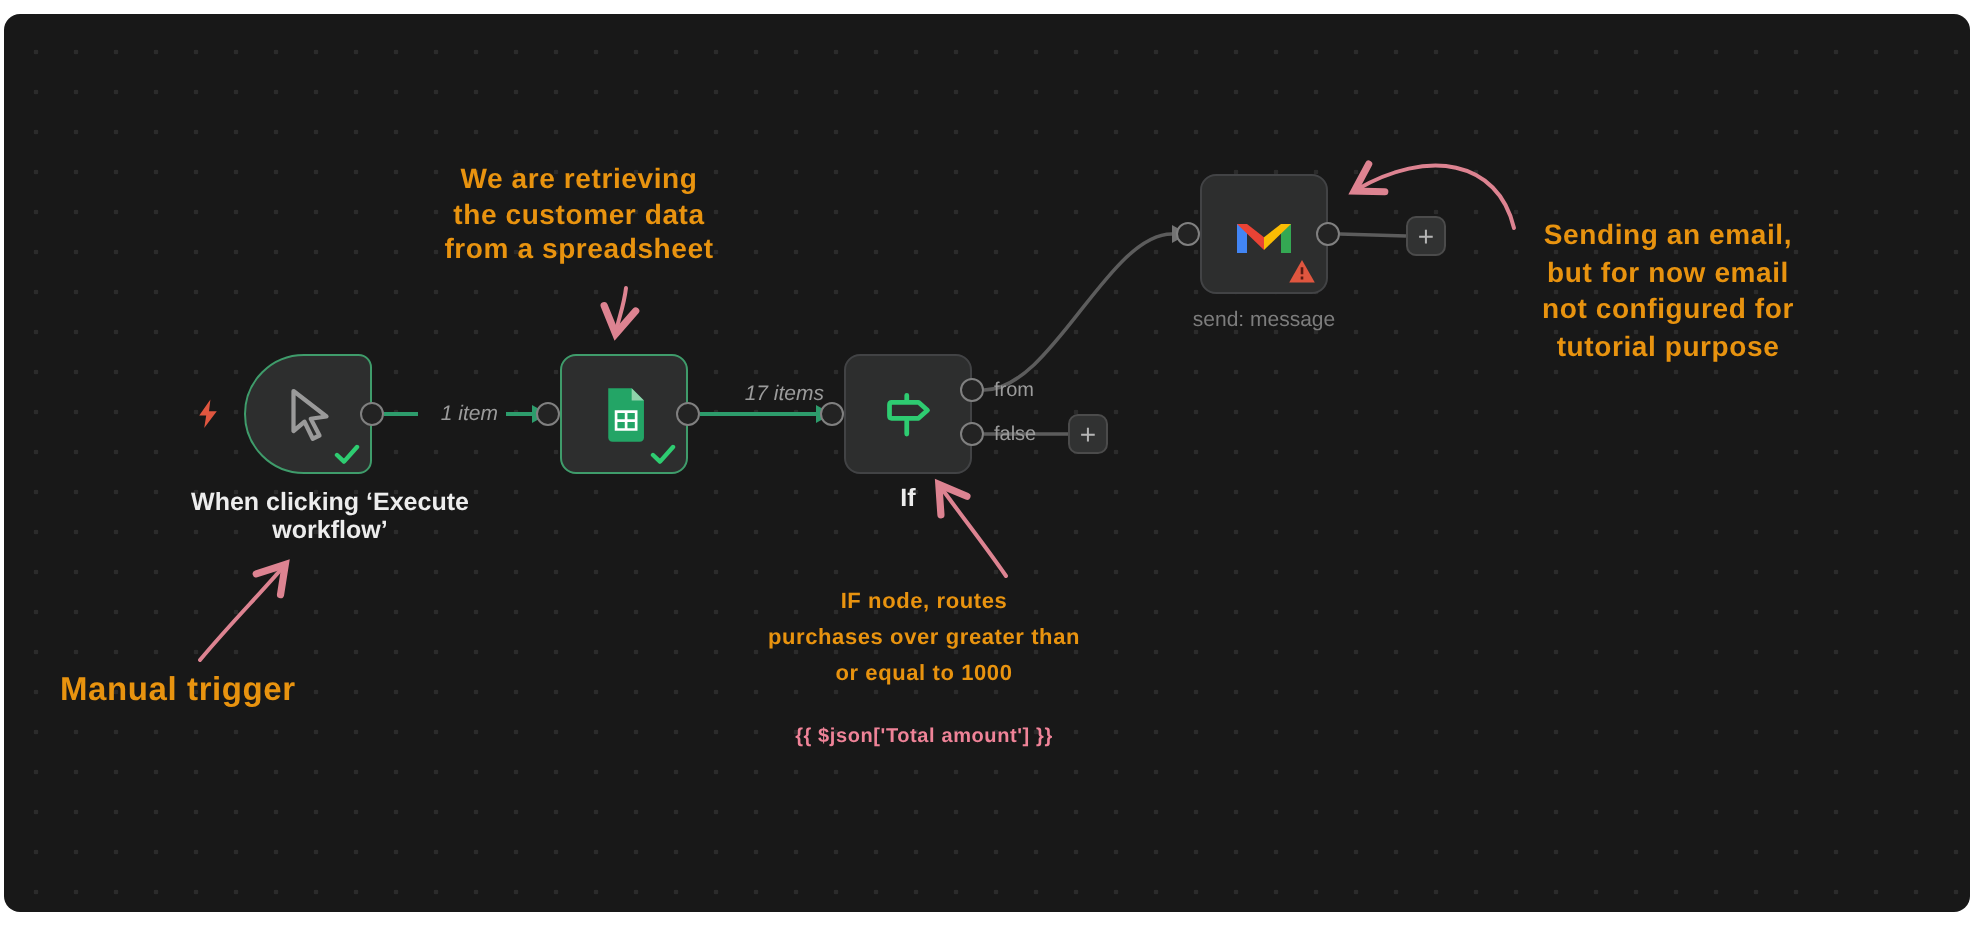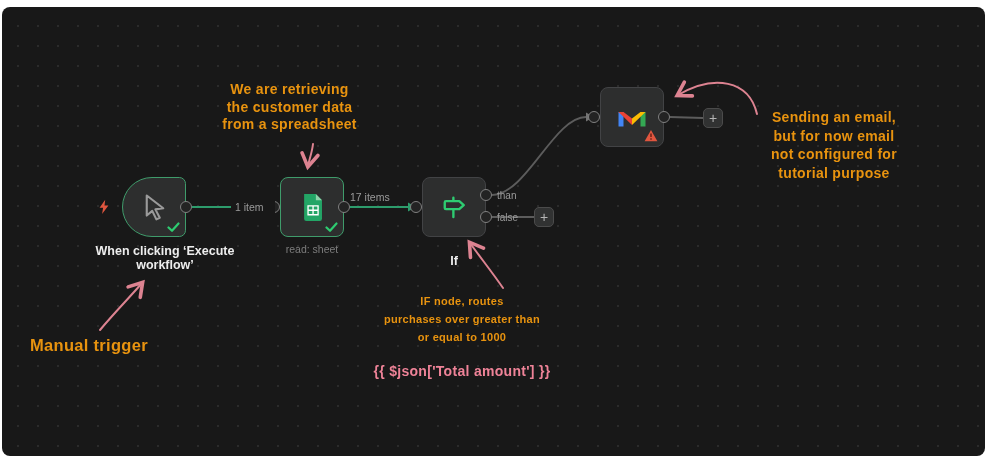--- a/index.html
+++ b/index.html
@@ -15,39 +15,39 @@
           border:1.5px solid #424345; border-radius:8px;
           display:flex; align-items:center; justify-content:center; }
   .node.executed { border-color:#3f9c6b; }
   .node.trigger { border-radius:36px 8px 8px 36px; }
   .check { position:absolute; right:5px; bottom:3px; line-height:0; }
   .warn  { position:absolute; right:5px; bottom:4px; line-height:0; }
 
   .port { position:absolute; width:12px; height:12px; border-radius:50%;
           background:#232323; border:1.7px solid #808080; }
 
-  .conn-label { position:absolute; font-size:10.5px; color:#9b9b9b; text-align:left; }
+  .conn-label { position:absolute; font-size:10.5px; color:#9b9b9b; text-align:right;font-style:italic; }
   .on-line { background:#181818; padding:0 4px; }
   .io-label { position:absolute; font-size:10px; color:#9b9b9b; }
 
   .add-btn { position:absolute; width:20px; height:20px; background:#313232;
              border:1px solid #4b4b4b; border-radius:5px; color:#b5b5b5;
              font-size:14px; line-height:18px; text-align:center; cursor:pointer; }
 
   .node-label-wrap { position:absolute; text-align:center; }
   .node-label { font-size:12.5px; font-weight:700; color:#ededed; white-space:pre-line; line-height:14px; }
   .node-sub   { font-size:10.5px; color:#7d7d7d; margin-top:3px; }
 
   .note { position:absolute; color:#e8930f; font-weight:600; white-space:pre-line;
           text-align:center; letter-spacing:0.3px; }
   .note-retrieve { left:197px; top:81px;  width:185px; font-size:14px;   line-height:17.5px; }
   .note-manual   { left:30px;  top:336px; font-size:16.5px; text-align:left; }
   .note-if       { left:348px; top:292px; width:228px; font-size:11px; line-height:18px; }
   .note-email    { left:748px; top:108px;  width:172px; font-size:14px;   line-height:18.5px; }
-  .note-expr     { left:348px; top:363px; width:228px; font-size:14px; color:#ef8398; }
+  .note-expr     { left:348px; top:363px; width:228px; font-size:10px; color:#ef8398; }
 </style>
 </head>
 <body>
 
 <div class="canvas"></div>
 
 <svg class="overlay">
   <defs>
     <marker id="ah" markerWidth="11" markerHeight="11" refX="7.5" refY="5" orient="auto">
       <path d="M1.5,1 L8,5 L1.5,9" fill="none" stroke="#dd8391" stroke-width="1.8" stroke-linecap="round"></path>
@@ -114,21 +114,21 @@
   <span style="line-height:0;">
     <svg width="30" height="30" viewBox="0 0 24 24">
       <path d="M11.5 4.5 V7 M11.5 14 V20" stroke="#2ecc71" stroke-width="1.9" stroke-linecap="round" fill="none"></path>
       <path d="M5.5 7.3 H16.2 L19.8 10.5 L16.2 13.7 H5.5 Q4.6 13.7 4.6 12.7 V8.3 Q4.6 7.3 5.5 7.3 Z" stroke="#2ecc71" stroke-width="1.9" fill="none" stroke-linejoin="round"></path>
     </svg>
   </span>
 </div>
 <div class="port" style="left:410px; top:201px;"></div>
 <div class="port" style="left:480px; top:189px;"></div>
 <div class="port" style="left:480px; top:211px;"></div>
-<span class="io-label" style="left:497px; top:190px;">than</span>
+<span class="io-label" style="left:497px; top:190px;">from</span>
 <span class="io-label" style="left:497px; top:212px;">false</span>
 <div class="add-btn" style="left:534px; top:207px;">+</div>
 
 <div class="node" style="left:600px; top:87px;">
   <span style="line-height:0;">
     <svg width="32" height="25" viewBox="0 0 32 25">
       <path d="M2.5 7 H7.5 V21.5 H2.5 Z" fill="#4285f4"></path>
       <path d="M24.5 7 H29.5 V21.5 H24.5 Z" fill="#34a853"></path>
       <path d="M29.5 7 H24.5 L16 13.6 L16 20 Z" fill="#fbbc04"></path>
       <path d="M2.5 7 H7.5 L16 13.6 L16 20 Z" fill="#ea4335"></path>
@@ -138,34 +138,34 @@
     <svg width="14" height="13" viewBox="0 0 14 13">
       <path d="M7 1 L13.4 12.2 H0.6 Z" fill="#e0563f"></path>
       <path d="M6.35 4.6 h1.3 v3.5 h-1.3 Z M6.35 9.3 h1.3 v1.4 h-1.3 Z" fill="#5b1a12"></path>
     </svg>
   </span>
 </div>
 <div class="port" style="left:588px; top:111px;"></div>
 <div class="port" style="left:658px; top:111px;"></div>
 <div class="add-btn" style="left:703px; top:108px;">+</div>
 
-<span class="conn-label on-line" style="left:209px; top:201px; width:44px;margin-left:22px;">1 item</span>
+<span class="conn-label on-line" style="left:209px; top:201px; width:44px;">1 item</span>
 <span class="conn-label" style="left:350px; top:191px; width:62px;">17 items</span>
 
 <div class="node-label-wrap" style="left:60px; top:244px; width:210px;">
   <div class="node-label">When clicking ‘Execute
 workflow’</div>
 </div>
 <div class="node-label-wrap" style="left:232px; top:240px; width:160px;">
-  <div class="node-sub">read: sheet</div>
 </div>
-<div class="node-label-wrap" style="left:404px; top:242px; width:100px;margin-top:12px;">
+<div class="node-label-wrap" style="left:404px; top:242px; width:100px;">
   <div class="node-label">If</div>
 </div>
 <div class="node-label-wrap" style="left:552px; top:151px; width:160px;">
+  <div class="node-sub">send: message</div>
 </div>
 
 <div class="note note-retrieve">We are retrieving
 the customer data
 from a spreadsheet</div>
 <div class="note note-manual">Manual trigger</div>
 <div class="note note-if">IF node, routes
 purchases over greater than
 or equal to 1000</div>
 <div class="note note-expr">{{ $json['Total amount'] }}</div>

